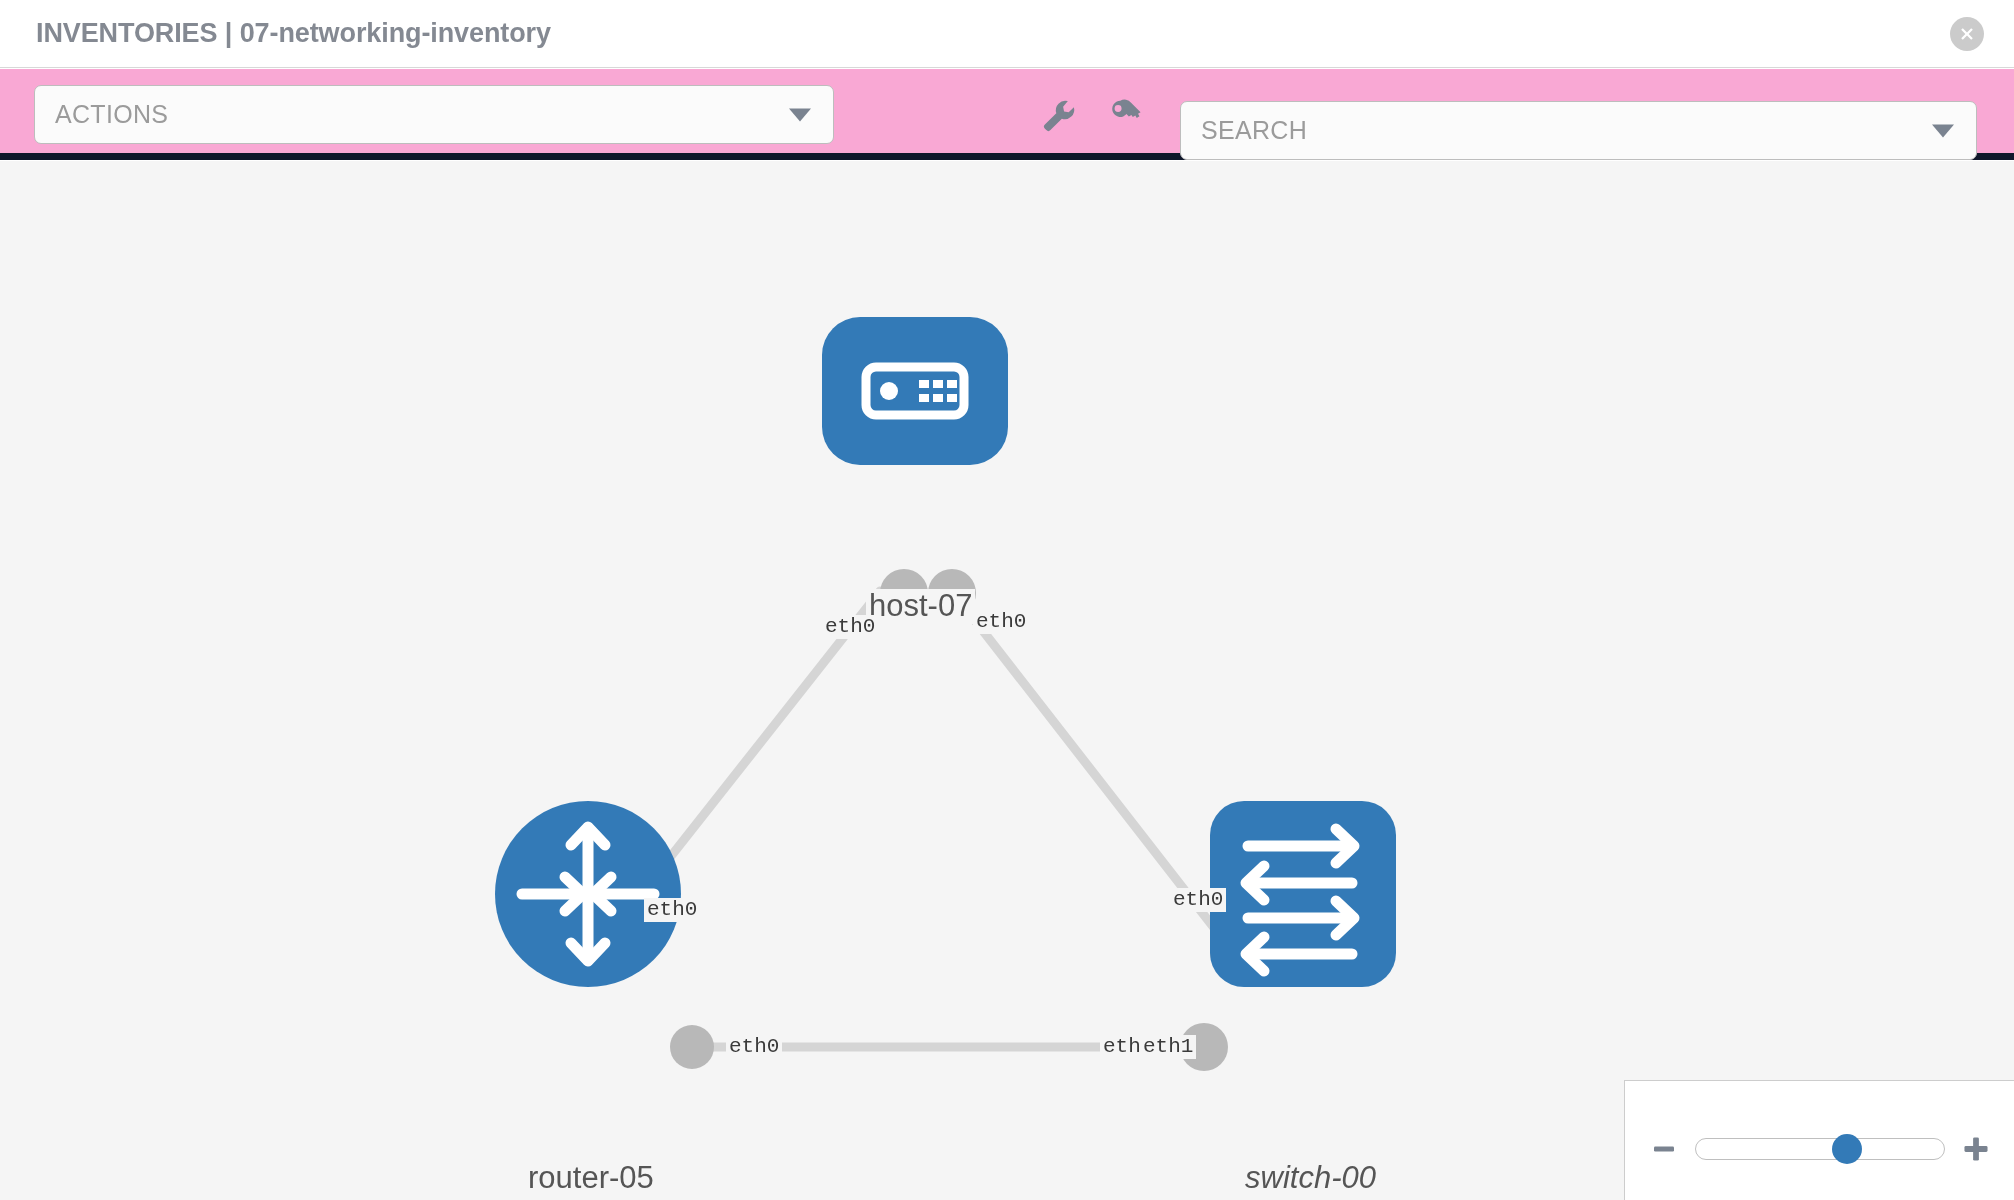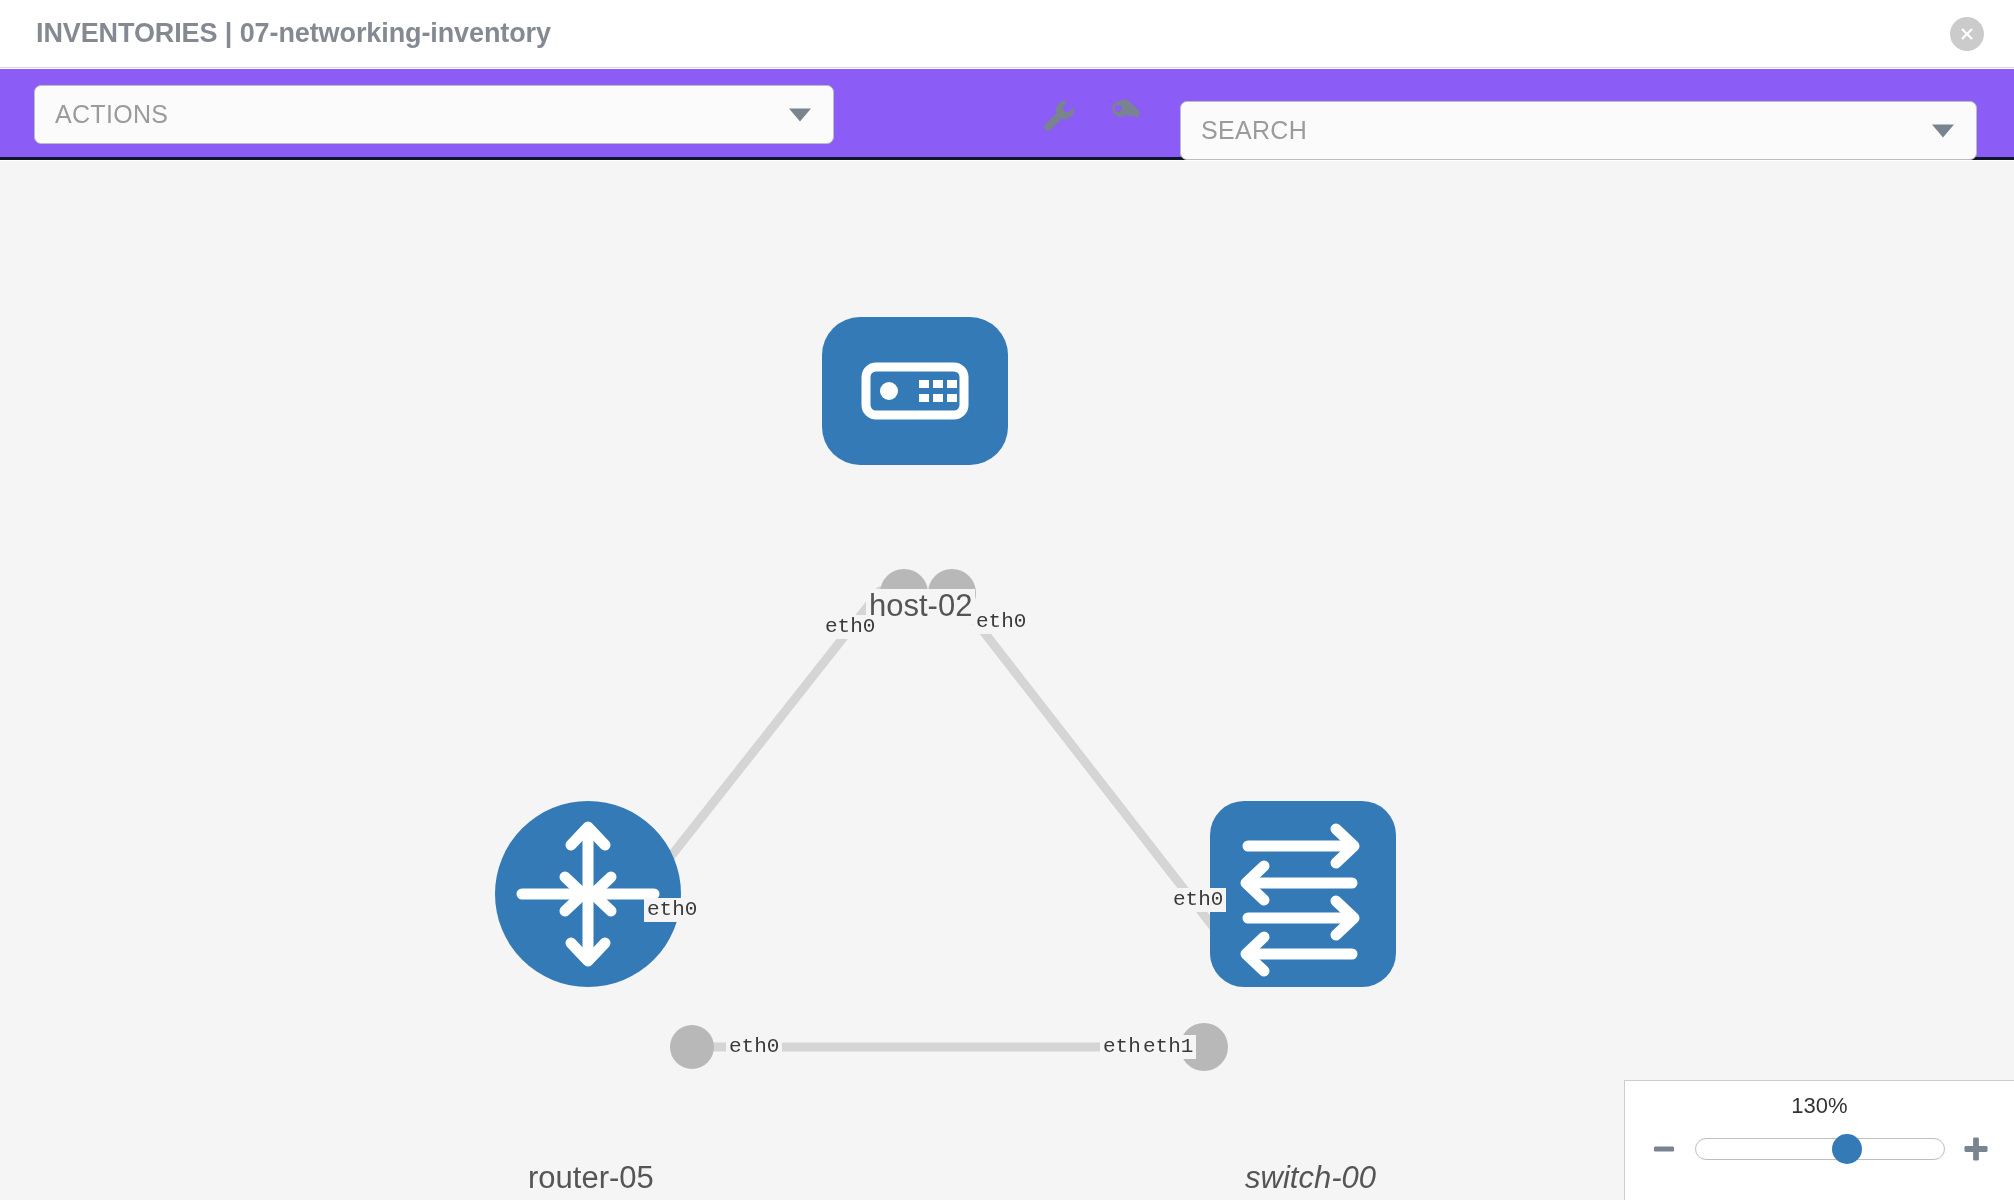--- a/index.html
+++ b/index.html
@@ -54,22 +54,22 @@
     justify-content: center;
   }
   .close-button svg { display: block; }
 
   
   .toolbar {
     position: absolute;
     top: 69px; left: 0;
     width: 2014px;
     height: 91px;
-    background: #8b5cf6;
-    border-bottom: 3px solid #0f172a;
+    background: #f9a8d4;
+    border-bottom: 7px solid #0f172a;
   }
   .actions-select {
     position: absolute;
     left: 34px;
     top: 16px;
     width: 800px;
     height: 59px;
     background: #fbfbfb;
     border: 1px solid #bdbdbd;
     border-radius: 7px;
@@ -325,42 +325,41 @@
           <line x1="1248" y1="757" x2="1352" y2="757"></line>
           <polyline points="1336,740 1354,757 1336,774"></polyline>
 
           <line x1="1352" y1="793" x2="1248" y2="793"></line>
           <polyline points="1264,776 1246,793 1264,810"></polyline>
         </g>
       </g>
 
     </svg>
 
-    <div class="nlabel nlabel--node nlabel--clickable" style="left:866px; top:428px;">host-02</div>
+    <div class="nlabel nlabel--node nlabel--clickable" style="left:866px; top:428px;">host-07</div>
 
     <div class="nlabel nlabel--node nlabel--clickable" style="left:525px; top:1000px;">router-05</div>
 
     <div class="nlabel nlabel--node nlabel--clickable" style="left:1242px; top:1000px;font-style:italic;">switch-00</div>
 
     <div class="nlabel nlabel--if" style="left:822px; top:454px;">eth0</div>
 
     <div class="nlabel nlabel--if" style="left:973px; top:449px;">eth0</div>
 
     <div class="nlabel nlabel--if" style="left:644px; top:737px;">eth0</div>
 
     <div class="nlabel nlabel--if" style="left:1170px; top:727px;">eth0</div>
 
     <div class="nlabel nlabel--if" style="left:726px; top:874px;">eth0</div>
 
     <div class="nlabel nlabel--if" style="left:1100px; top:874px;">eth0</div>
 
     <div class="nlabel nlabel--if" style="left:1115px; top:874px;margin-left:25px;">eth1</div>
 
     <div class="zoom-panel">
-      <div class="zoom-value">130%</div>
       <div class="zoom-row">
 
         <div class="zoom-btn">
           <svg width="26" height="26" viewBox="0 0 26 26" aria-hidden="true">
             <rect x="3" y="10.5" width="20" height="5" rx="1.2" fill="#7a8390"></rect>
           </svg>
         </div>
 
         <div class="zoom-track">
           <div class="zoom-thumb" style="left: 61%;"></div>

